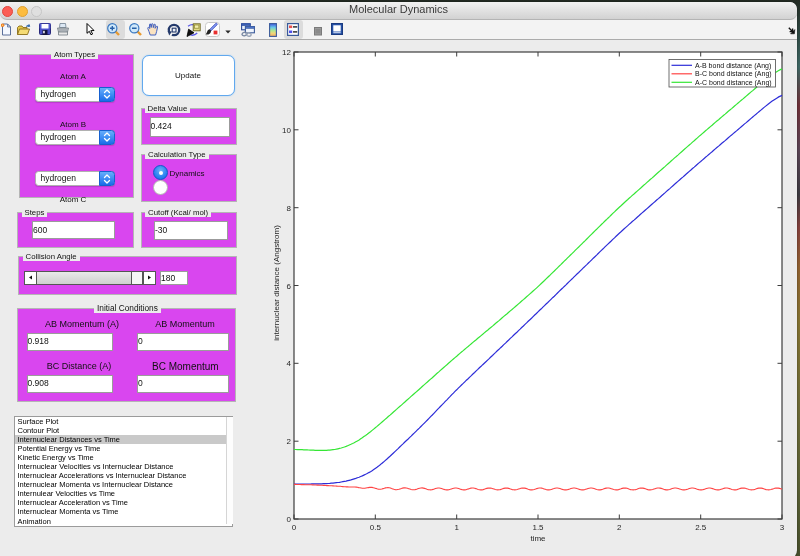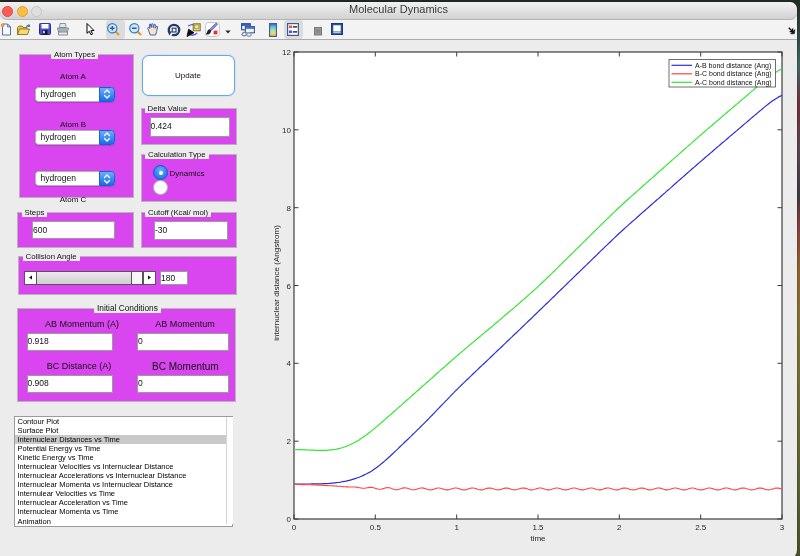--- a/index.html
+++ b/index.html
@@ -250,22 +250,22 @@
     <div class="lbl" style="left:45px;top:319px;width:68px;font-size:9px;">AB Momentum (A)</div>
     <div class="lbl" style="left:152px;top:319px;width:66px;font-size:9px;">AB Momentum</div>
     <div class="field" style="left:26.5px;top:333px;width:84px;height:15.5px;line-height:15.5px;">0.918</div>
     <div class="field" style="left:137px;top:333px;width:90px;height:15.5px;line-height:15.5px;">0</div>
     <div class="lbl" style="left:45px;top:361px;width:68px;font-size:9px;">BC Distance (A)</div>
     <div class="lbl" style="left:152px;top:361px;width:66px;font-size:10px;">BC Momentum</div>
     <div class="field" style="left:26.5px;top:375px;width:84px;height:15.5px;line-height:15.5px;">0.908</div>
     <div class="field" style="left:137px;top:375px;width:90px;height:15.5px;line-height:15.5px;">0</div>
 
     <div id="listbox">
+      <div class="li">Surface Plot</div>
       <div class="li">Contour Plot</div>
-      <div class="li">Surface Plot</div>
       <div class="li sel">Internuclear Distances vs Time</div>
       <div class="li">Potential Energy vs Time</div>
       <div class="li">Kinetic Energy vs Time</div>
       <div class="li">Internuclear Velocities vs Internuclear Distance</div>
       <div class="li">Internuclear Accelerations vs Internuclear Distance</div>
       <div class="li">Internuclear Momenta vs Internuclear Distance</div>
       <div class="li">Internulear Velocities vs Time</div>
       <div class="li">Internuclear Acceleration vs Time</div>
       <div class="li">Internuclear Momenta vs Time</div>
       <div class="li">Animation</div>

